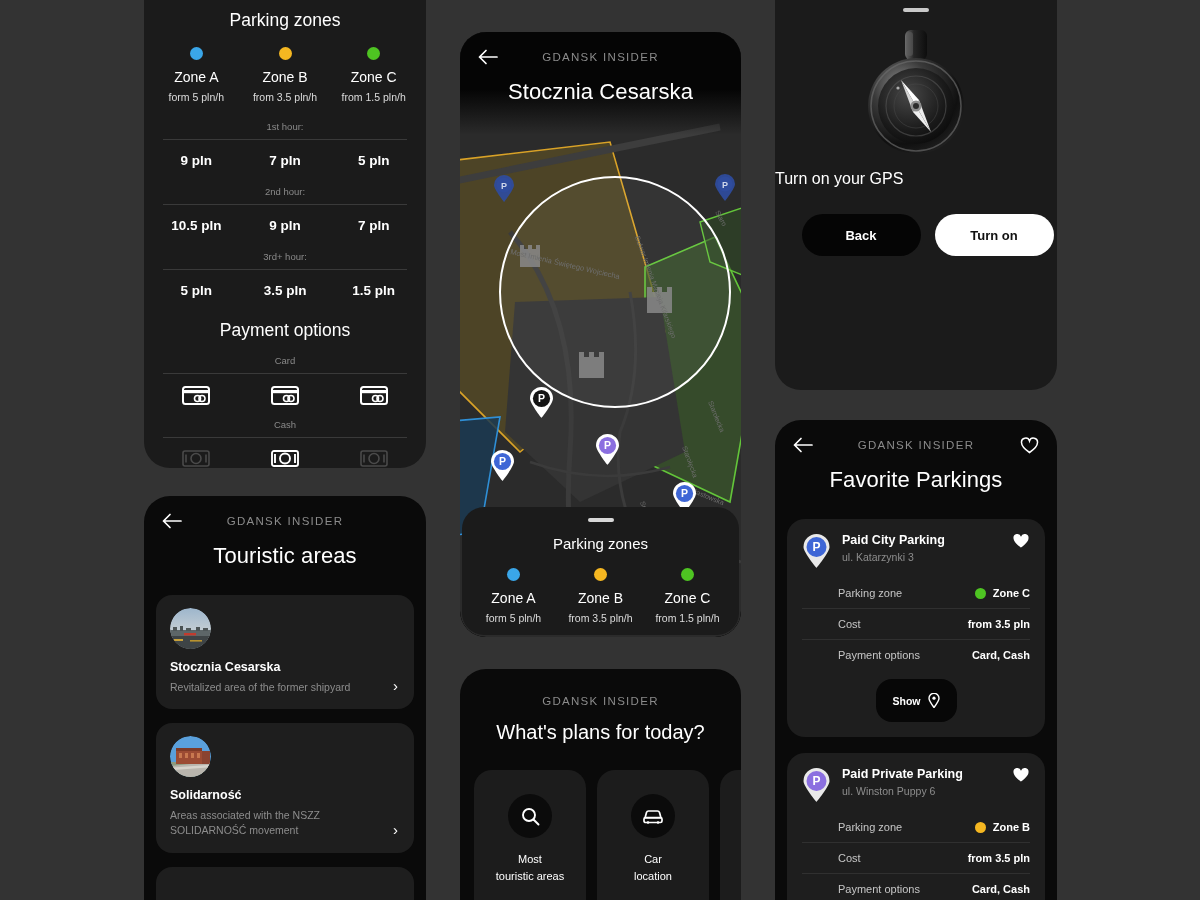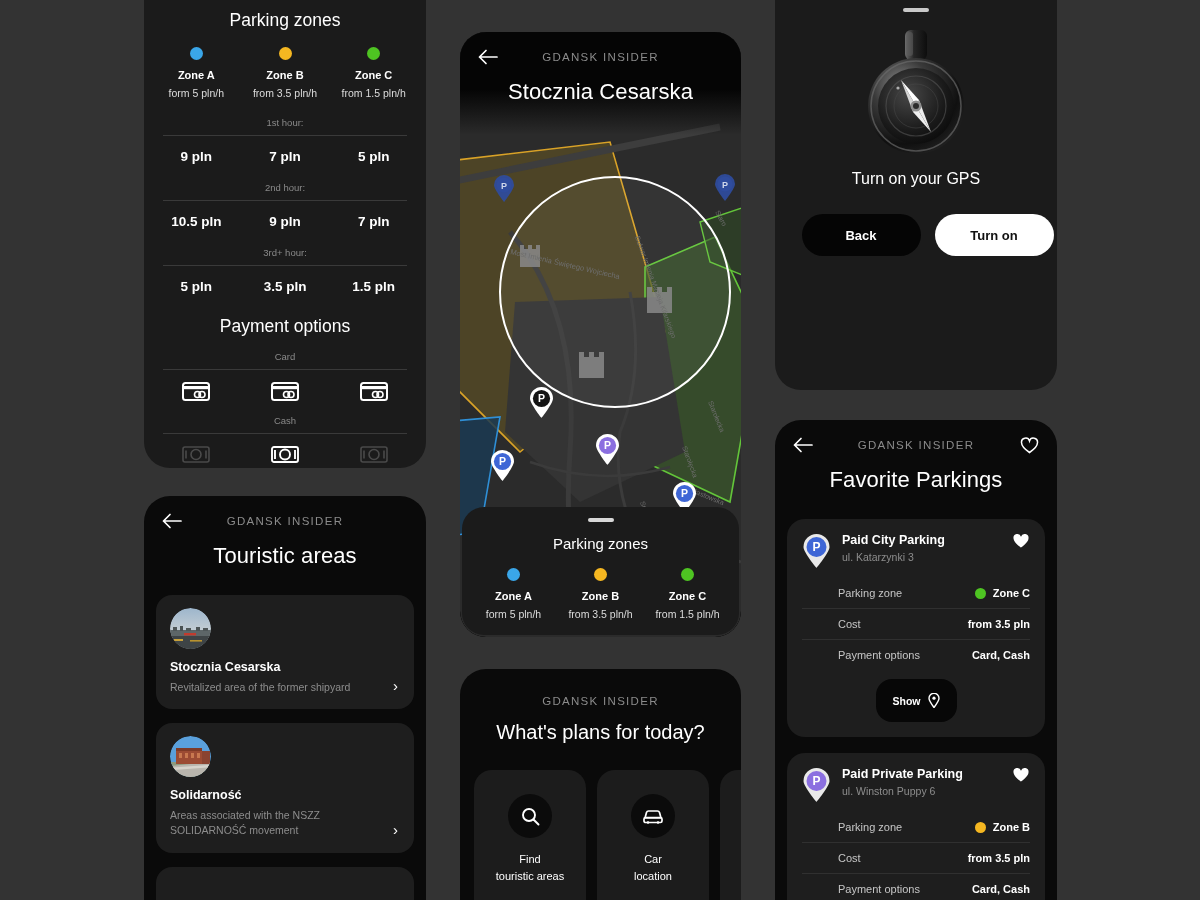--- a/index.html
+++ b/index.html
@@ -32,21 +32,21 @@
     text-align:center; color:#fff; font-size:22px; font-weight:400;
     margin-top:11px; letter-spacing:.1px;
   }
 
   
   #p1 { left:144px; top:-24px; width:282px; height:492px; background:#1b1b1b; border-radius:0 0 26px 26px; }
   #p1 .pz-title { text-align:center; color:#fff; font-size:17.5px; margin-top:34px; }
   .zone-row { display:flex; margin-top:16px; padding:0 8px; }
   .zone-col { flex:1; text-align:center; }
   .zone-dot { width:13px; height:13px; border-radius:50%; margin:0 auto 9px; }
-  .zone-name { color:#fff; font-size:11px; font-weight:bold; }
+  .zone-name { color:#fff; font-size:14px; font-weight:normal; }
   .zone-price { color:#dcdcdc; font-size:10.5px; margin-top:6px; }
 
   .rate-label { text-align:center; color:#8a8a8a; font-size:9.5px; margin-top:18px; }
   .rate-rule { height:1px; background:#3a3a3a; margin:7px 19px 0; }
   .rate-row { display:flex; padding:0 8px; margin-top:13px; }
   .rate-cell { flex:1; text-align:center; color:#fff; font-size:13.5px; font-weight:bold; }
 
   #p1 .po-title { text-align:center; color:#fff; font-size:17.5px; margin-top:22px; }
   .pay-label { text-align:center; color:#8a8a8a; font-size:9.5px; margin-top:14px; }
   .pay-rule { height:1px; background:#3a3a3a; margin:7px 19px 0; }
@@ -94,21 +94,21 @@
   .tile-ico {
     width:44px; height:44px; border-radius:50%; background:#0b0b0b;
     display:flex; align-items:center; justify-content:center;
   }
   .tile-label { color:#fff; font-size:11px; text-align:center; margin-top:13px; line-height:1.5; }
 
   
   #p5 { left:775px; top:-40px; width:282px; height:430px; background:#1b1b1b; border-radius:0 0 26px 26px; }
   .gps-grab { width:26px; height:4px; border-radius:3px; background:#c9c9c9; margin:48px auto 0; }
   .compass-wrap { display:flex; justify-content:center; margin-top:6px; }
-  .gps-title { text-align:center; color:#fff; font-size:16px; margin-top:12px; }
+  .gps-title { color:#fff; font-size:16px; margin-top:12px; }
   .gps-sub { text-align:center; color:#8d8d8d; font-size:10.5px; margin-top:12px; line-height:1.55; }
   .gps-btns { display:flex; gap:14px; justify-content:center; margin-top:26px;padding-left:23px; }
   .btn {
     width:119px; height:42px; border-radius:21px; display:flex;
     align-items:center; justify-content:center; font-size:13px; font-weight:bold;
     cursor:pointer; border:none;
   }
   .btn-dark { background:#050505; color:#fff; }
   .btn-light { background:#fff; color:#111; }
 
@@ -459,21 +459,21 @@
     <div class="plans-title">What's plans for today?</div>
     <div class="tiles">
       <div class="tile">
         <div class="tile-ico">
           <svg width="19" height="19" viewBox="0 0 19 19">
               <circle cx="8" cy="8" r="6" fill="none" stroke="#fff" stroke-width="1.9"></circle>
               <path d="M12.5 12.5L17.5 17.5" stroke="#fff" stroke-width="1.9" stroke-linecap="round"></path>
             </svg>
         </div>
         <div class="tile-label">
-          <span>Find</span><br>
+          <span>Most</span><br>
           <span>touristic areas</span>
         </div>
       </div>
       <div class="tile">
         <div class="tile-ico">
           <svg width="22" height="18" viewBox="0 0 22 18">
               <path d="M3 11 L4.5 5.5 Q5 4 6.5 4 H15.5 Q17 4 17.5 5.5 L19 11 Z" fill="none" stroke="#fff" stroke-width="1.7" stroke-linejoin="round"></path>
               <rect x="2" y="10.5" width="18" height="5" rx="1.6" fill="none" stroke="#fff" stroke-width="1.7"></rect>
               <circle cx="6" cy="15.5" r="1.3" fill="#fff"></circle>
               <circle cx="16" cy="15.5" r="1.3" fill="#fff"></circle>

